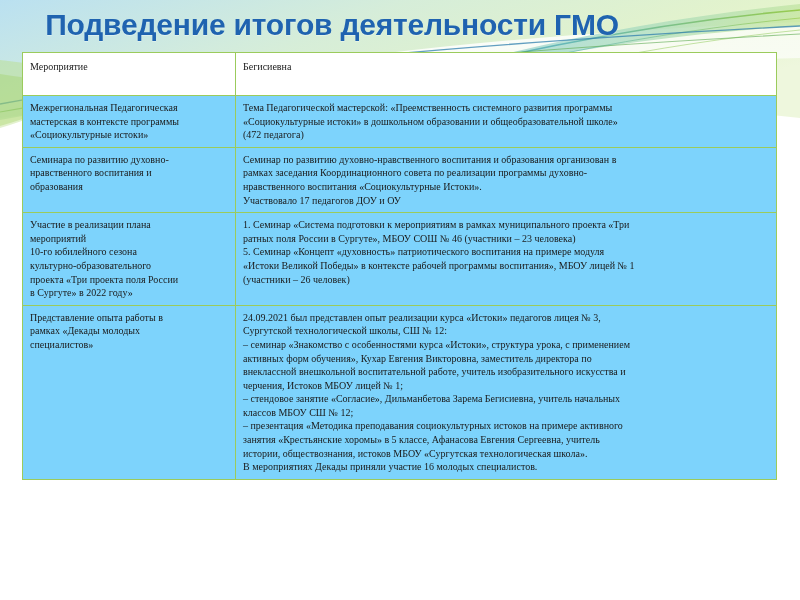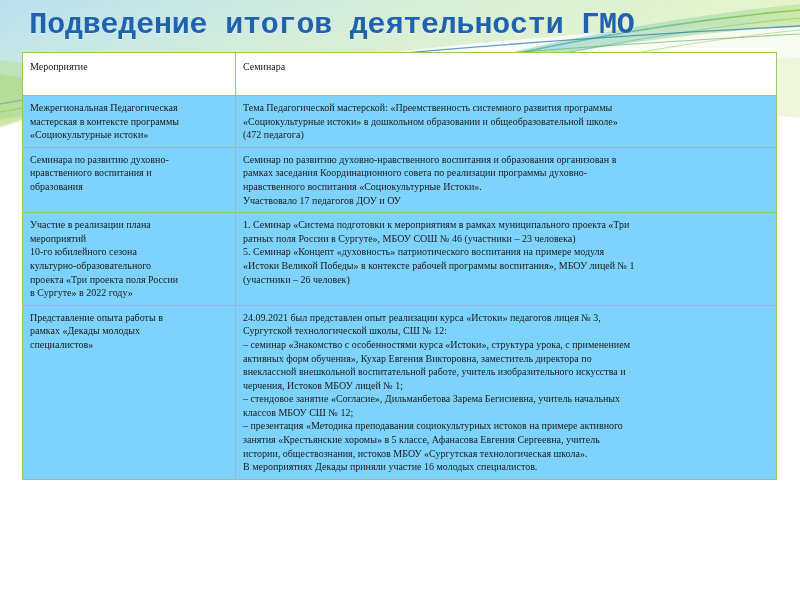--- a/index.html
+++ b/index.html
@@ -33,21 +33,21 @@
   }
   .bg-svg { display: block; }
 
   
   .slide-title {
     position: absolute;
     left: 0;
     top: 8px;
     width: 664px;
     text-align: center;
-    font-family: Liberation Mono, monospace;
+    font-family: Liberation Sans, sans-serif;
     font-weight: bold;
     font-size: 30px;
     line-height: 34px;
     letter-spacing: -0.2px;
     color: #1F63B0;
     white-space: nowrap;
     z-index: 5;
     text-shadow: 0 1px 0 rgba(255,255,255,0.35);
   }
 
@@ -150,21 +150,21 @@
 
   <div class="table-wrap">
     <table class="results">
       <colgroup>
         <col class="c-event">
         <col class="c-result">
       </colgroup>
       <thead>
         <tr>
           <th>Мероприятие</th>
-          <th>Семинара</th>
+          <th>Бегисиевна</th>
         </tr>
       </thead>
       <tbody id="results-body">
           <tr>
             <td>
               <span class="cell-line">Межрегиональная Педагогическая</span>
               <span class="cell-line">мастерская в контексте программы</span>
               <span class="cell-line">«Социокультурные истоки»</span>
             </td>
             <td>

